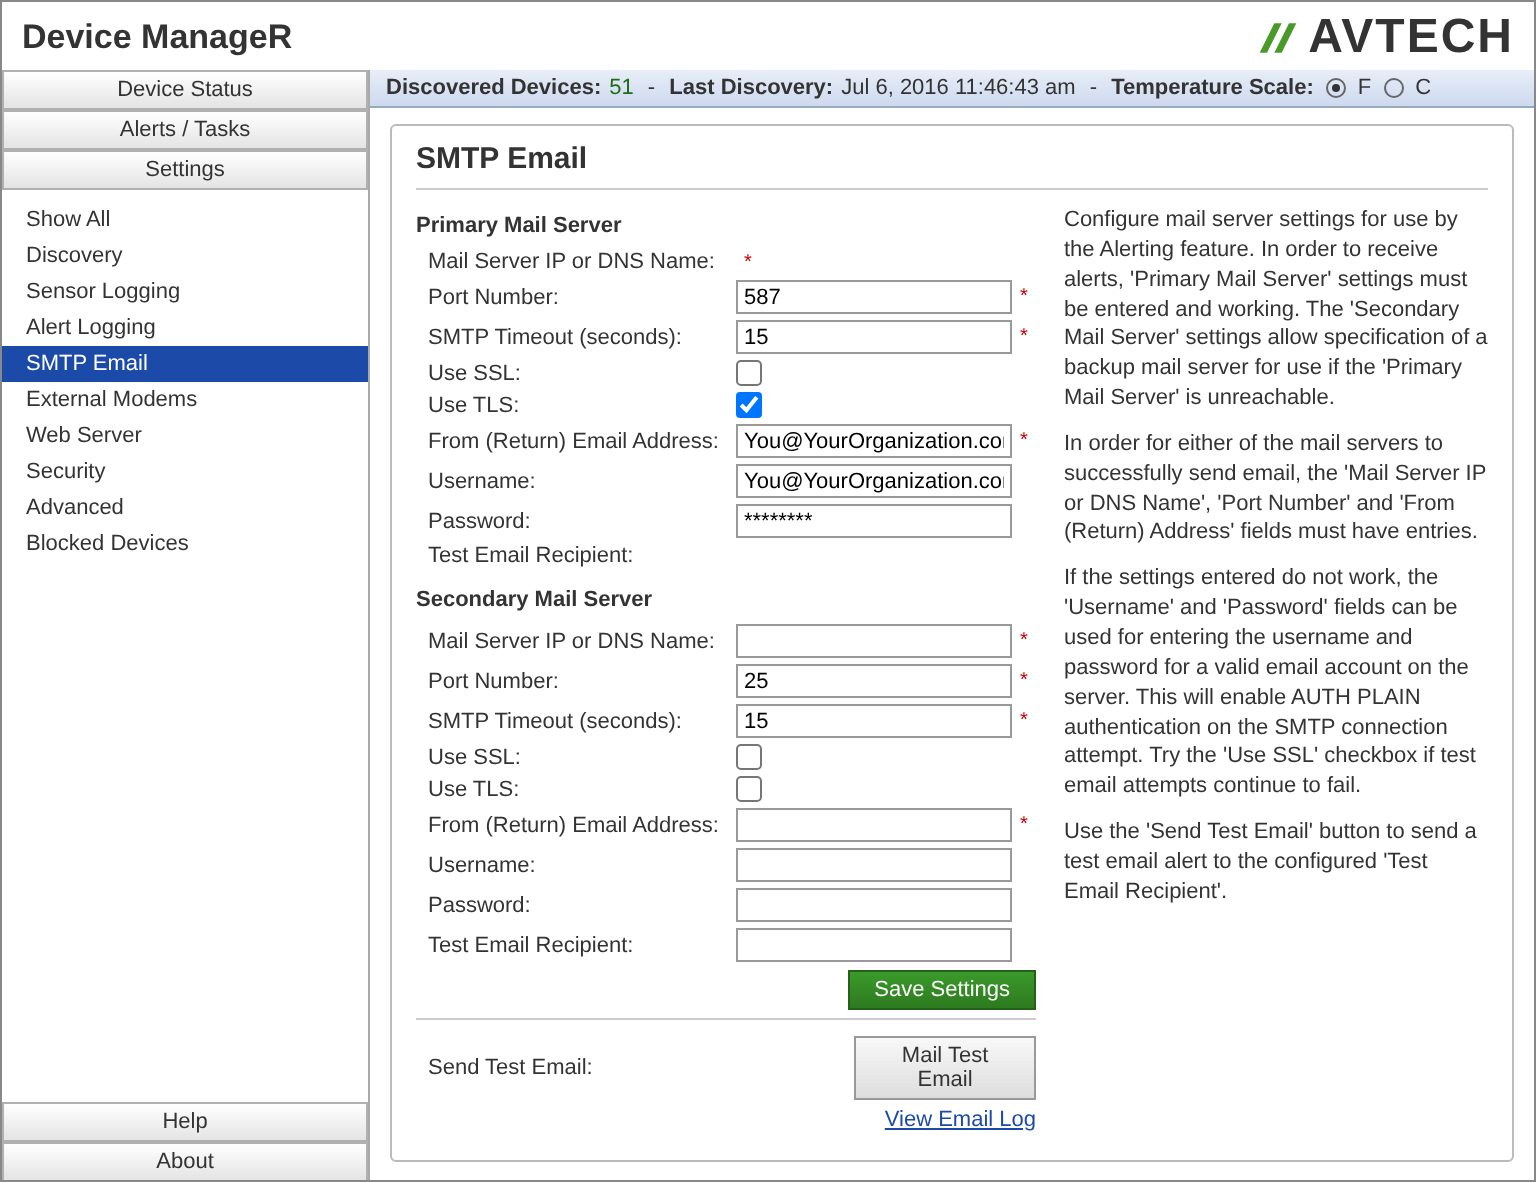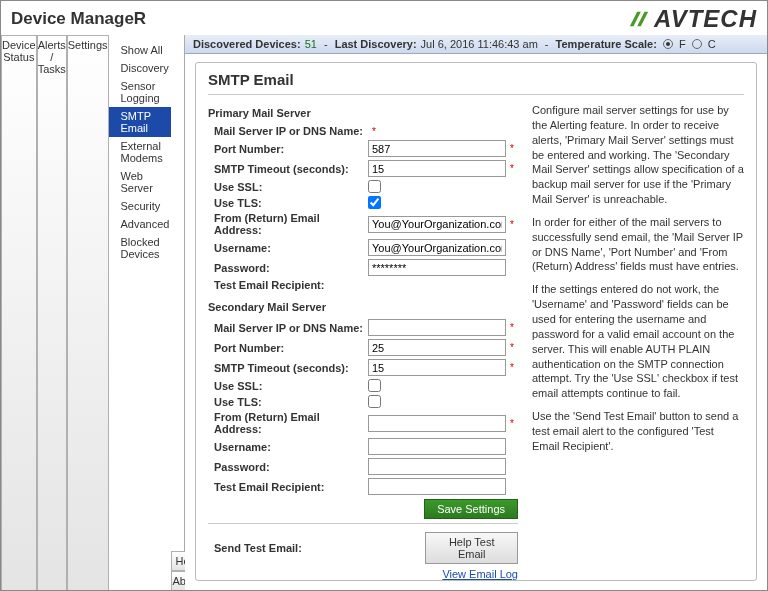--- a/index.html
+++ b/index.html
@@ -1,40 +1,40 @@
 <!DOCTYPE html>
 <html><head>
 <meta charset="utf-8">
 <style>
 * { box-sizing: border-box; margin: 0; padding: 0; }
 body { font-family: Arial, Helvetica, sans-serif; font-size: 11px; color: #333; background: #fff; width: 768px; height: 591px; overflow: hidden; border: 1px solid #888; }
 .topbar { display: flex; justify-content: space-between; align-items: center; padding: 4px 10px 2px 10px; }
 .app-title { font-size: 17px; font-weight: bold; color: #333; }
-.brand { font-size: 24px; font-weight: bold; color: #333; letter-spacing: 1px; display: flex; align-items: center; font-style: italic; }
+.brand { font-size: 24px; font-weight: bold; color: #333; letter-spacing: 1px; display: flex; align-items: center; }
 .brand-icon { width: 22px; height: 22px; margin-right: 4px; }
 .main { display: flex; height: 556px; }
-.sidebar { width: 184px; background: #fff; display: flex; flex-direction: row; border-right: 1px solid #aaa; }
+.sidebar { width: 184px; background: #fff; display: flex; flex-direction: column; border-right: 1px solid #aaa; }
 .navbtn { text-align: center; padding: 3px 0; border: 1px solid #b0b0b0; background: linear-gradient(#fff,#e4e4e4); font-size: 11px; cursor: pointer; margin: 0; }
 .navlist { flex: 1; padding: 6px 0 0 0; }
 .navitem { padding: 3px 2px 3px 12px; cursor: pointer; font-size: 11px; color: #333; }
 .navitem.active { background: #1b4aa8; color: #fff; }
 .bottomnav { margin-top: auto; }
 .content { flex: 1; display: flex; flex-direction: column; background: #fff; }
 .statusbar { background: linear-gradient(#e8eef8,#cdd9ee); padding: 3px 8px; font-size: 11px; border-bottom: 1px solid #9ab; display:flex; align-items:center; gap:4px; }
 .statusbar b { font-weight: bold; }
 .panel { margin: 8px 10px 10px 10px; border: 1px solid #bbb; border-radius: 3px; padding: 8px 12px 12px 12px; flex:1; overflow:auto; }
 .panel-title { font-size: 15px; font-weight: bold; margin-bottom: 6px; color:#333; }
 .hr { border: none; border-top: 1px solid #ccc; margin: 4px 0 8px 0; }
 .cols { display: flex; gap: 14px; }
 .form-col { flex: 0 0 310px; }
 .help-col { flex: 1; font-size: 11px; color: #333; line-height: 1.35; }
 .help-col p { margin-bottom: 8px; }
 .section-title { font-weight: bold; font-size: 11px; margin: 4px 0 6px 0; color:#333; }
 .row { display: flex; align-items: center; margin-bottom: 3px; }
-.row label { width: 160px; font-size: 11px; color:#333; padding-left:6px;font-weight:bold; }
+.row label { width: 160px; font-size: 11px; color:#333; padding-left:6px; }
 .row input[type=text], .row input[type=password] { width: 138px; font-size: 11px; padding: 1px 3px; border: 1px solid #999; background:#fff; height:17px; }
 .req { color: #c00; font-size: 10px; margin-left: 4px; }
 .row input[type=checkbox] { width: 13px; height: 13px; }
 .btn-green { background: linear-gradient(#3a9a2a,#2d7a1f); color: #fff; border: 1px solid #256018; padding: 3px 12px; font-size: 11px; cursor: pointer; }
 .btn-gray { background: linear-gradient(#f8f8f8,#ddd); color: #333; border: 1px solid #999; padding: 3px 12px; font-size: 11px; cursor: pointer; }
 .right-align { display:flex; justify-content:flex-end; margin-top:4px; }
 .link { color: #1b4aa8; text-decoration: underline; cursor: pointer; font-size:11px; }
 .radio-dot { display:inline-block; width:10px; height:10px; border:1px solid #666; border-radius:50%; vertical-align:middle; margin:0 2px; position:relative; }
 .radio-dot.sel::after { content:""; position:absolute; width:4px; height:4px; background:#333; border-radius:50%; top:2px; left:2px; }
 </style>
@@ -53,20 +53,21 @@
 
 <div class="main">
   <div class="sidebar">
     <div class="navbtn">Device Status</div>
     <div class="navbtn">Alerts / Tasks</div>
     <div class="navbtn">Settings</div>
     <div class="navlist">
       <div class="navitem">Show All</div>
       <div class="navitem">Discovery</div>
       <div class="navitem">Sensor Logging</div>
+      <div class="navitem">Alert Logging</div>
       <div class="navitem active">SMTP Email</div>
       <div class="navitem">External Modems</div>
       <div class="navitem">Web Server</div>
       <div class="navitem">Security</div>
       <div class="navitem">Advanced</div>
       <div class="navitem">Blocked Devices</div>
     </div>
     <div class="bottomnav">
       <div class="navbtn">Help</div>
       <div class="navbtn">About</div>
@@ -173,21 +174,21 @@
           <div class="row">
               <label>Test Email Recipient:</label>
               <input type="text" value="" style="">
             </div>
           <div class="right-align">
               <button class="btn-green">Save Settings</button>
             </div>
           <hr class="hr">
           <div class="row">
               <label style="width:248px">Send Test Email:</label>
-              <button class="btn-gray">Help Test Email</button>
+              <button class="btn-gray">Mail Test Email</button>
             </div>
           <div class="right-align">
               <span class="link">View Email Log</span>
             </div>
         </div>
         <div class="help-col">
           <p>Configure mail server settings for use by the Alerting feature. In order to receive alerts, 'Primary Mail Server' settings must be entered and working. The 'Secondary Mail Server' settings allow specification of a backup mail server for use if the 'Primary Mail Server' is unreachable.</p>
           <p>In order for either of the mail servers to successfully send email, the 'Mail Server IP or DNS Name', 'Port Number' and 'From (Return) Address' fields must have entries.</p>
           <p>If the settings entered do not work, the 'Username' and 'Password' fields can be used for entering the username and password for a valid email account on the server. This will enable AUTH PLAIN authentication on the SMTP connection attempt. Try the 'Use SSL' checkbox if test email attempts continue to fail.</p>
           <p>Use the 'Send Test Email' button to send a test email alert to the configured 'Test Email Recipient'.</p>

